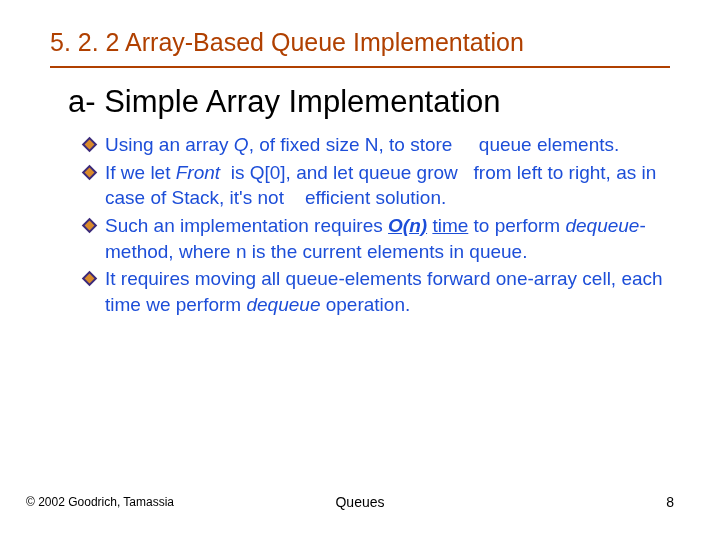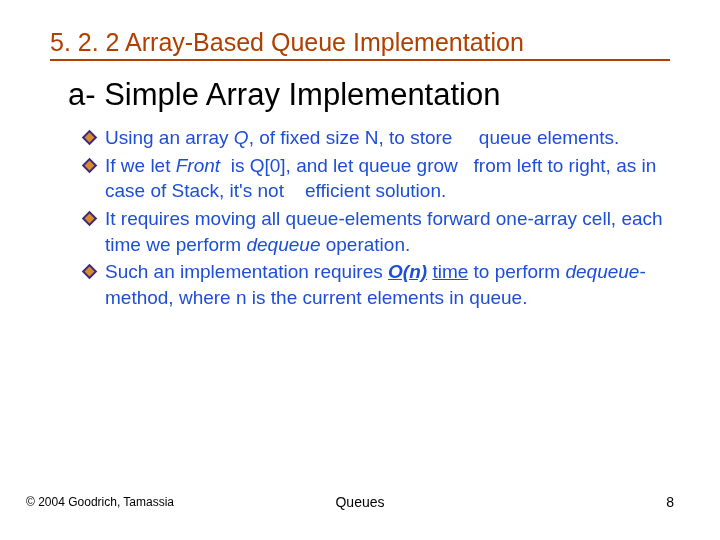--- a/index.html
+++ b/index.html
@@ -12,21 +12,21 @@
     position: relative;
     overflow: hidden;
   }
   .slide {
     padding: 28px 50px 0 50px;
   }
   .title {
     font-size: 25px;
     color: #b04000;
     border-bottom: 2px solid #b04000;
-    padding-bottom: 2px;
+    padding-bottom: 9px;
     margin-bottom: 16px;
     font-family: Arial, sans-serif;
   }
   .subtitle {
     font-size: 31px;
     color: #000;
     margin-left: 18px;
     margin-bottom: 12px;
     font-family: Arial, sans-serif;
   }
@@ -120,31 +120,31 @@
     <div class="bullet-row">
       <span class="diamond"></span>
       <div class="bullet-text">
         <span>If we let </span><span class="italic">Front</span><span>&nbsp; is Q[0], and let queue grow &nbsp;&nbsp;from left to right, as in case of Stack, it's not &nbsp;&nbsp;&nbsp;efficient solution.</span>
       </div>
     </div>
 
     <div class="bullet-row">
       <span class="diamond"></span>
       <div class="bullet-text">
-        <span>It requires moving all queue-elements forward one-array cell, each time we perform </span><span class="italic">dequeue</span><span> operation.</span>
+        <span>Such an implementation requires </span><span class="bolditalic underline">O(n)</span><span> </span><span class="underline">time</span><span> to perform </span><span class="italic">dequeue</span><span>-method, where n is the current elements in queue.</span>
       </div>
     </div>
 
     <div class="bullet-row">
       <span class="diamond"></span>
       <div class="bullet-text">
-        <span>Such an implementation requires </span><span class="bolditalic underline">O(n)</span><span> </span><span class="underline">time</span><span> to perform </span><span class="italic">dequeue</span><span>-method, where n is the current elements in queue.</span>
+        <span>It requires moving all queue-elements forward one-array cell, each time we perform </span><span class="italic">dequeue</span><span> operation.</span>
       </div>
     </div>
 
   </div>
 </div>
 
 <div class="footer">
-  <span class="copyright">© 2004 Goodrich, Tamassia</span>
+  <span class="copyright">© 2002 Goodrich, Tamassia</span>
   <span class="foot-center">Queues</span>
   <span class="pagenum">8</span>
 </div>
 
 </body></html>

